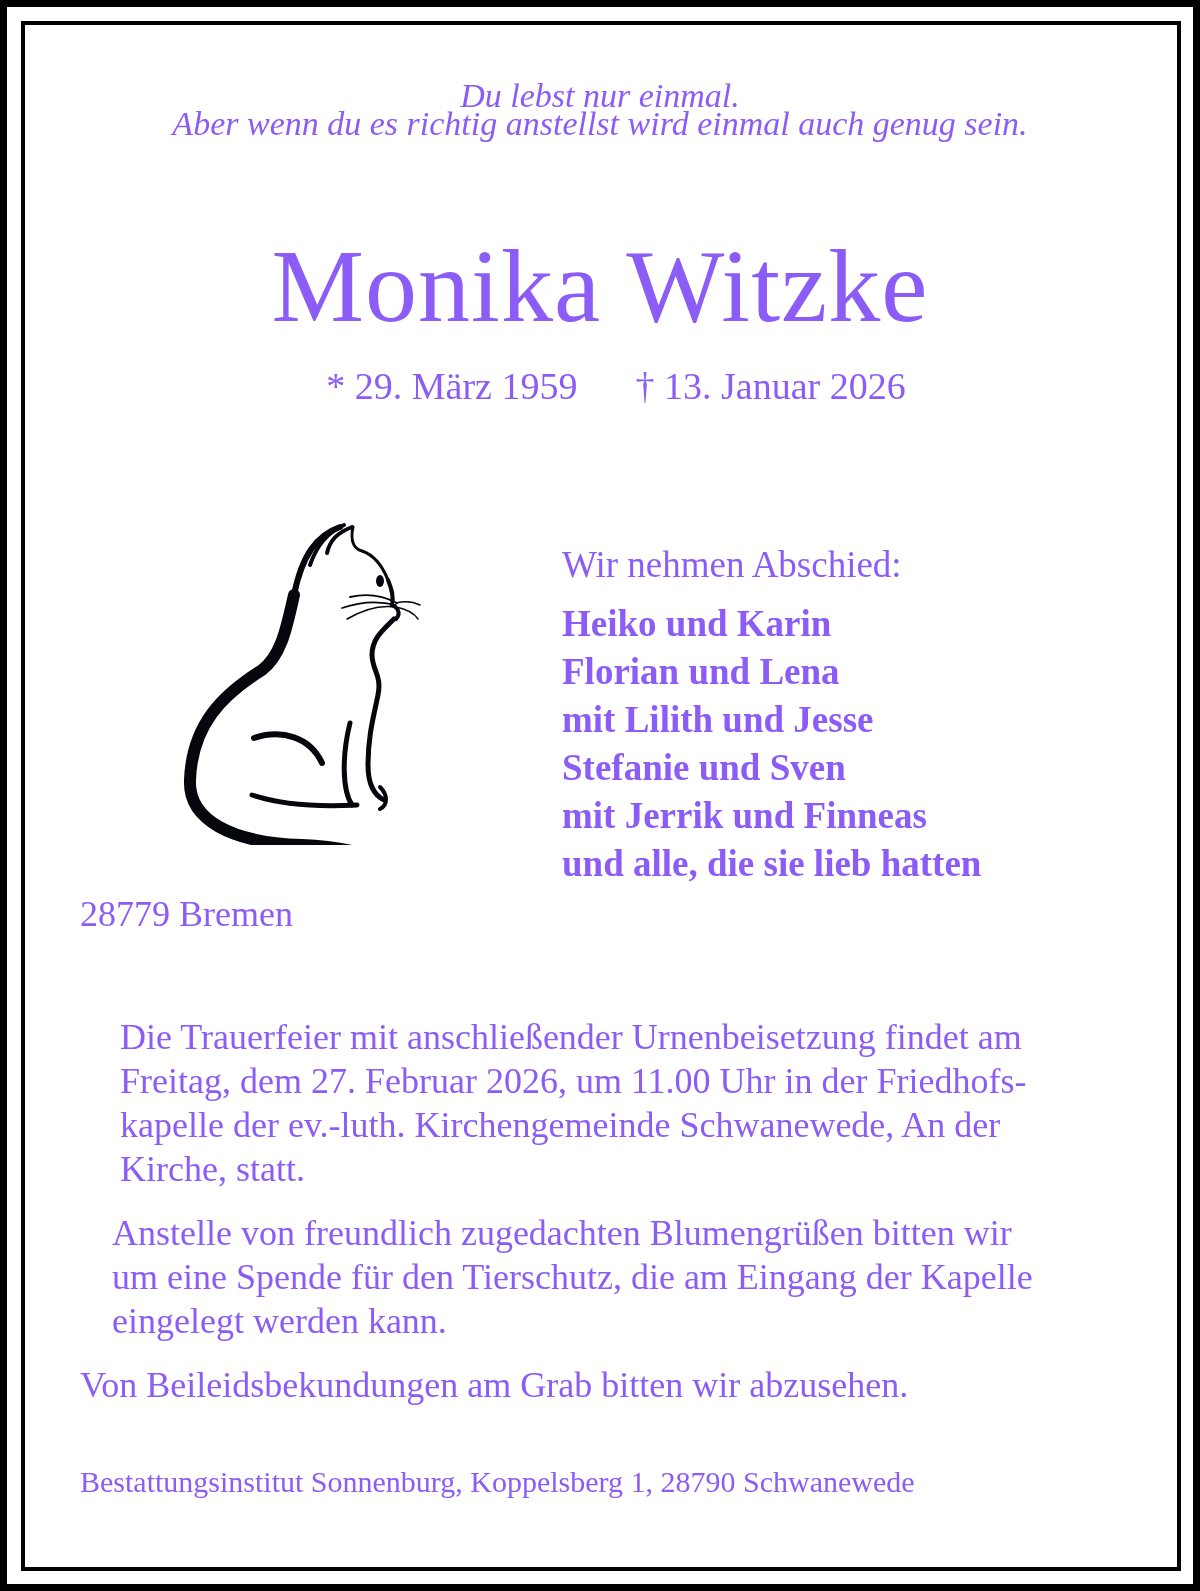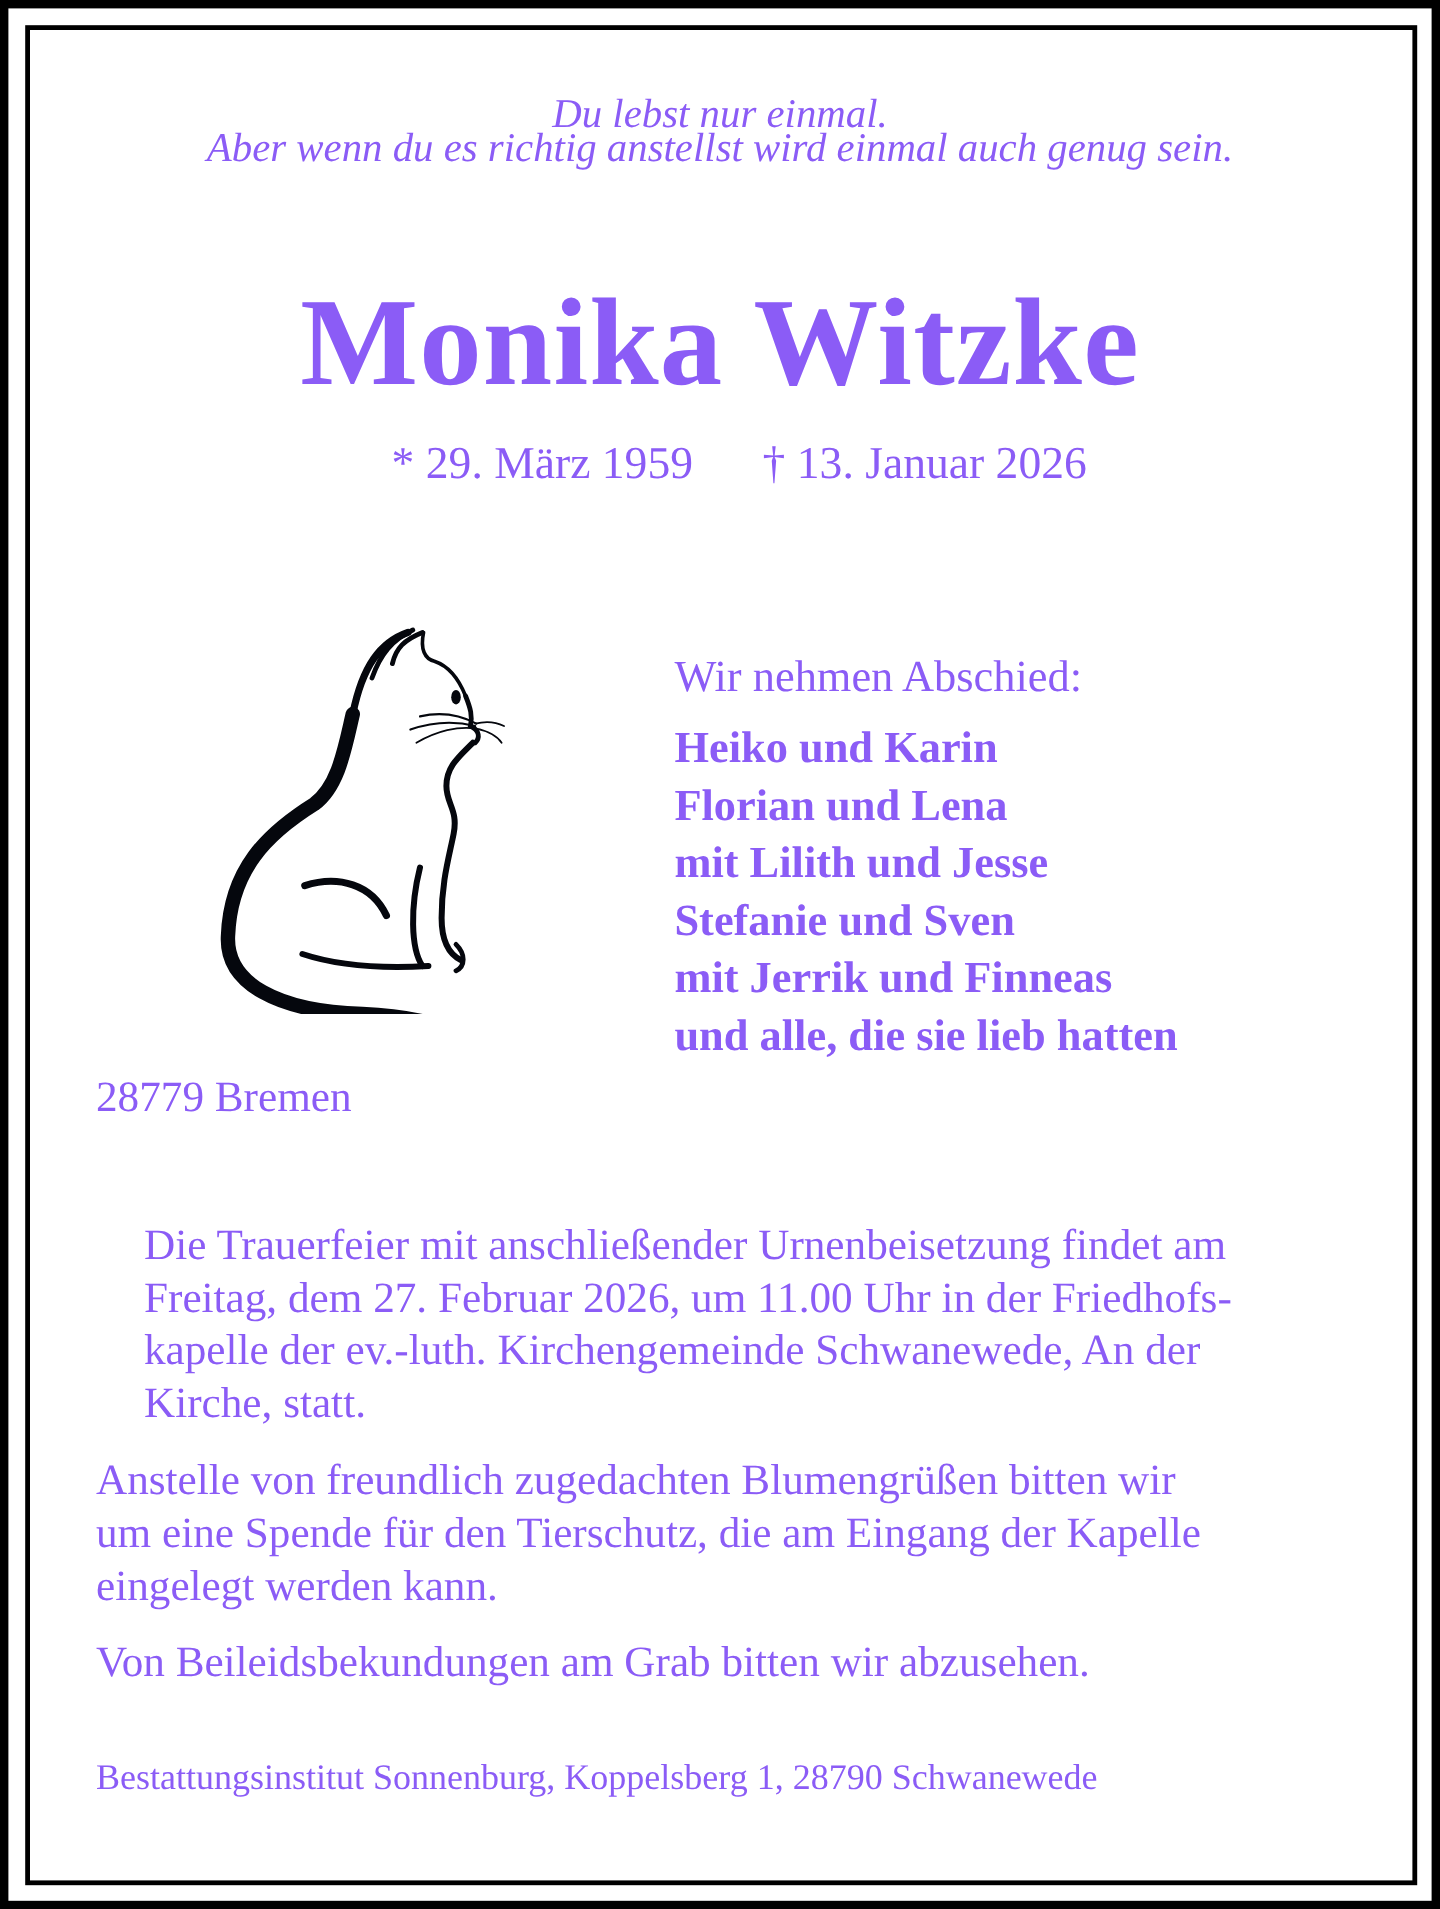--- a/index.html
+++ b/index.html
@@ -14,21 +14,21 @@
     }
     .serif { font-family: "Liberation Serif", "DejaVu Serif", serif; color: #8b5cf6; }
     .motto {
       position: absolute; left: 0; width: 1200px; text-align: center;
       font-style: italic; font-size: 34px; line-height: 42px;
     }
     .motto-1 { top: 75px; }
     .motto-2 { top: 103px; }
     .name {
       position: absolute; top: 226px; left: 0; width: 1200px; text-align: center;
-      font-weight: bold; font-size: 104px; line-height: 120px; letter-spacing: 1px;
+      font-weight: normal; font-size: 104px; line-height: 120px; letter-spacing: 1px;
     }
     .dates {
       position: absolute; top: 362px; left: 0; width: 1200px; text-align: center;
       font-size: 38px; line-height: 48px; white-space: pre; padding-left: 16px;
     }
     .dates .gap { display: inline-block; width: 58px; }
     .cat {
       position: absolute; left: 182px; top: 505px; width: 240px; height: 340px;
     }
     .mourners {
@@ -36,21 +36,21 @@
     }
     .intro { font-size: 37px; line-height: 46px; margin-bottom: 12px; }
     .family { font-weight: bold; font-size: 37px; line-height: 48px; }
     .location {
       position: absolute; left: 80px; top: 892px; font-size: 36px; line-height: 44px;
     }
     .para {
       position: absolute; left: 80px; width: 1040px; font-size: 36px; line-height: 44px;
     }
     .p1 { top: 1015px; margin-left: 40px; }
-    .p2 { top: 1211px; }
+    .p2 { top: 1211px; margin-left: 32px; }
     .p3 { top: 1363px; }
     .footer {
       position: absolute; left: 80px; top: 1463px; font-size: 30px; line-height: 38px;
     }
   </style>
 </head>
 <body>
 
 <div class="outer-frame"></div>
 <div class="inner-frame"></div>

